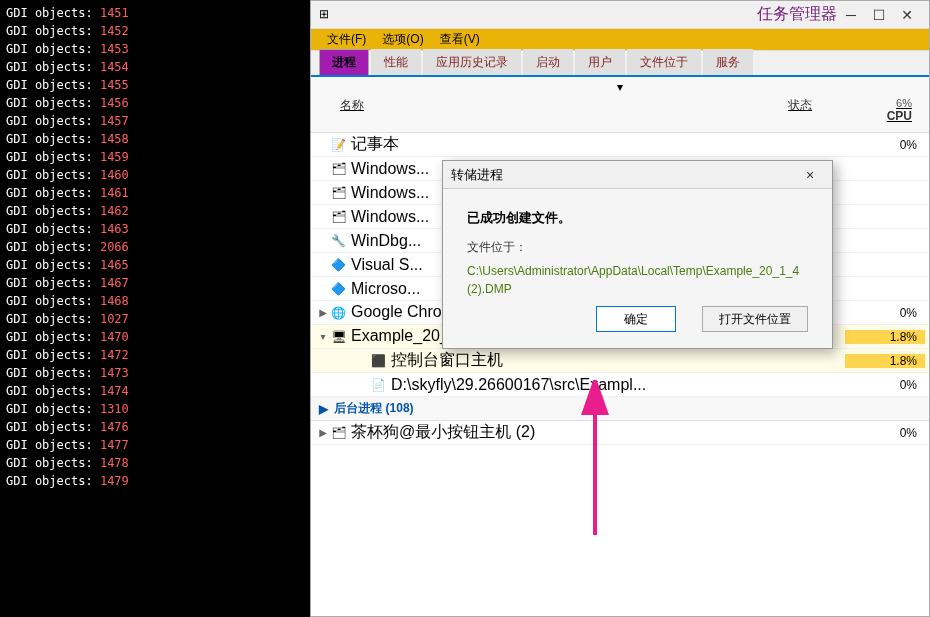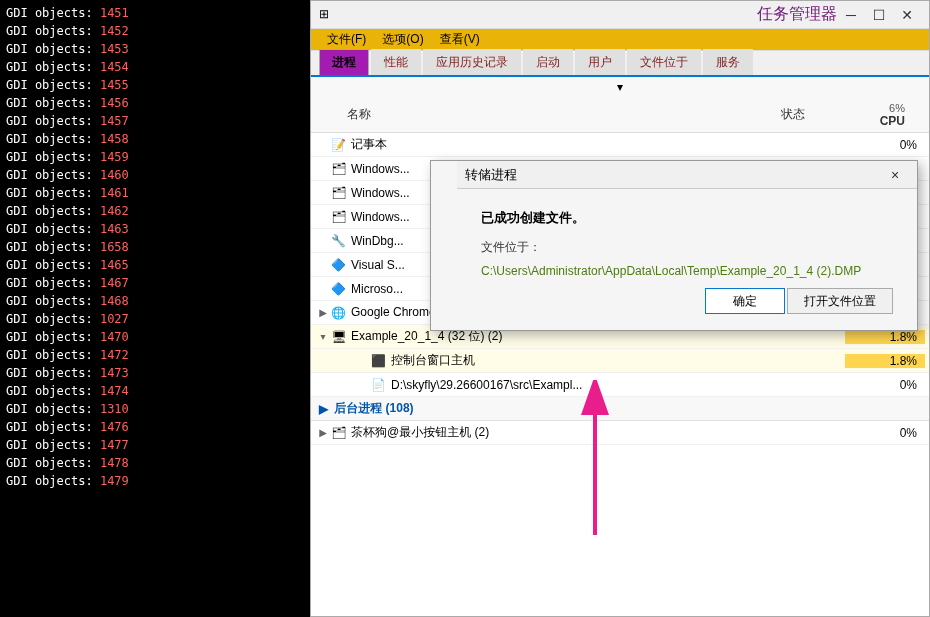--- a/index.html
+++ b/index.html
@@ -153,21 +153,21 @@
     }
     .proc-row.highlighted { background: #fffde7; }
     .proc-expand {
       width: 16px; font-size: 10px; color: #666; text-align: center; flex-shrink: 0;
     }
     .proc-icon {
       width: 16px; height: 16px; margin-right: 4px; flex-shrink: 0;
       display: flex; align-items: center; justify-content: center;
       font-size: 12px;
     }
-    .proc-name { flex: 1; font-size: 12px; color: #000; overflow: hidden; text-overflow: ellipsis; white-space: nowrap; }
+    .proc-name { flex: 1; font-size: 16px; color: #000; overflow: hidden; text-overflow: ellipsis; white-space: nowrap; }
     .proc-status { width: 80px; font-size: 12px; color: #555; text-align: center; }
     .proc-cpu { width: 80px; font-size: 12px; color: #000; text-align: right; padding-right: 8px; }
     .proc-cpu.highlighted-val { background: #ffd54f; color: #000; }
 
     .proc-row.child { padding-left: 24px; }
     .proc-row.child .proc-expand { width: 16px; }
 
     
     .section-header {
       height: 24px;
@@ -177,28 +177,27 @@
       border-bottom: 1px solid #e0e0e0;
       padding: 0 8px;
       font-size: 12px;
       font-weight: bold;
       color: #0055aa;
     }
 
     
     #dump-dialog {
       position: absolute;
-      left: 430px;
+      left: 442px;
       top: 160px;
-      width: 488px;
+      width: 391px;
       background: #f5f5f5;
       border: 1px solid #999;
       box-shadow: 4px 4px 12px rgba(0,0,0,0.3);
       z-index: 10;
-      padding-left: 26px;
     }
     #dump-dialog-titlebar {
       background: #f0f0f0;
       height: 28px;
       display: flex;
       align-items: center;
       padding: 0 8px;
       border-bottom: 1px solid #ccc;
     }
     #dump-dialog-titlebar .dlg-title {
@@ -221,21 +220,21 @@
       margin-bottom: 6px;
     }
     .dlg-path {
       font-size: 12px;
       color: #4d7c0f;
       line-height: 1.5;
       margin-bottom: 8px;
     }
     .dlg-buttons {
       display: flex;
-      gap: 2px;
+      gap: 26px;
       justify-content: flex-end;
     }
     .dlg-btn {
       min-width: 80px;
       height: 26px;
       padding: 0 16px;
       border: 1px solid #aaa;
       background: #f0f0f0;
       font-size: 12px;
       cursor: pointer;
@@ -267,21 +266,21 @@
     <div class="line"><span class="label">GDI objects: </span><span class="num">1454</span></div>
     <div class="line"><span class="label">GDI objects: </span><span class="num">1455</span></div>
     <div class="line"><span class="label">GDI objects: </span><span class="num">1456</span></div>
     <div class="line"><span class="label">GDI objects: </span><span class="num">1457</span></div>
     <div class="line"><span class="label">GDI objects: </span><span class="num">1458</span></div>
     <div class="line"><span class="label">GDI objects: </span><span class="num">1459</span></div>
     <div class="line"><span class="label">GDI objects: </span><span class="num">1460</span></div>
     <div class="line"><span class="label">GDI objects: </span><span class="num">1461</span></div>
     <div class="line"><span class="label">GDI objects: </span><span class="num">1462</span></div>
     <div class="line"><span class="label">GDI objects: </span><span class="num">1463</span></div>
-    <div class="line"><span class="label">GDI objects: </span><span class="num">1658</span></div>
+    <div class="line"><span class="label">GDI objects: </span><span class="num">2066</span></div>
     <div class="line"><span class="label">GDI objects: </span><span class="num">1465</span></div>
     <div class="line"><span class="label">GDI objects: </span><span class="num">1467</span></div>
     <div class="line"><span class="label">GDI objects: </span><span class="num">1468</span></div>
     <div class="line"><span class="label">GDI objects: </span><span class="num">1027</span></div>
     <div class="line"><span class="label">GDI objects: </span><span class="num">1470</span></div>
     <div class="line"><span class="label">GDI objects: </span><span class="num">1472</span></div>
     <div class="line"><span class="label">GDI objects: </span><span class="num">1473</span></div>
     <div class="line"><span class="label">GDI objects: </span><span class="num">1474</span></div>
     <div class="line"><span class="label">GDI objects: </span><span class="num">1310</span></div>
     <div class="line"><span class="label">GDI objects: </span><span class="num">1476</span></div>
@@ -315,21 +314,21 @@
       <div class="tab">启动</div>
       <div class="tab">用户</div>
       <div class="tab">文件位于</div>
       <div class="tab">服务</div>
     </div>
 
   <div id="collapse-row">
     <span>▾</span>
   </div>
 
-  <div style="display:flex; align-items:center; background:#f8f8f8; border-bottom:1px solid #ddd; padding: 0 16px; height:36px; flex-shrink:0;">
+  <div style="display:flex; align-items:flex-start; background:#f8f8f8; border-bottom:1px solid #ddd; padding: 0 9px; height:36px; flex-shrink:0;text-decoration:underline;">
     <div class="col-name">名称</div>
     <div class="col-status">状态</div>
     <div class="col-cpu">
       <div style="font-size:11px; color:#555;">6%</div>
       <div style="font-size:12px; font-weight:bold;">CPU</div>
     </div>
   </div>
 
   <div id="process-list">
       <div class="proc-row">

